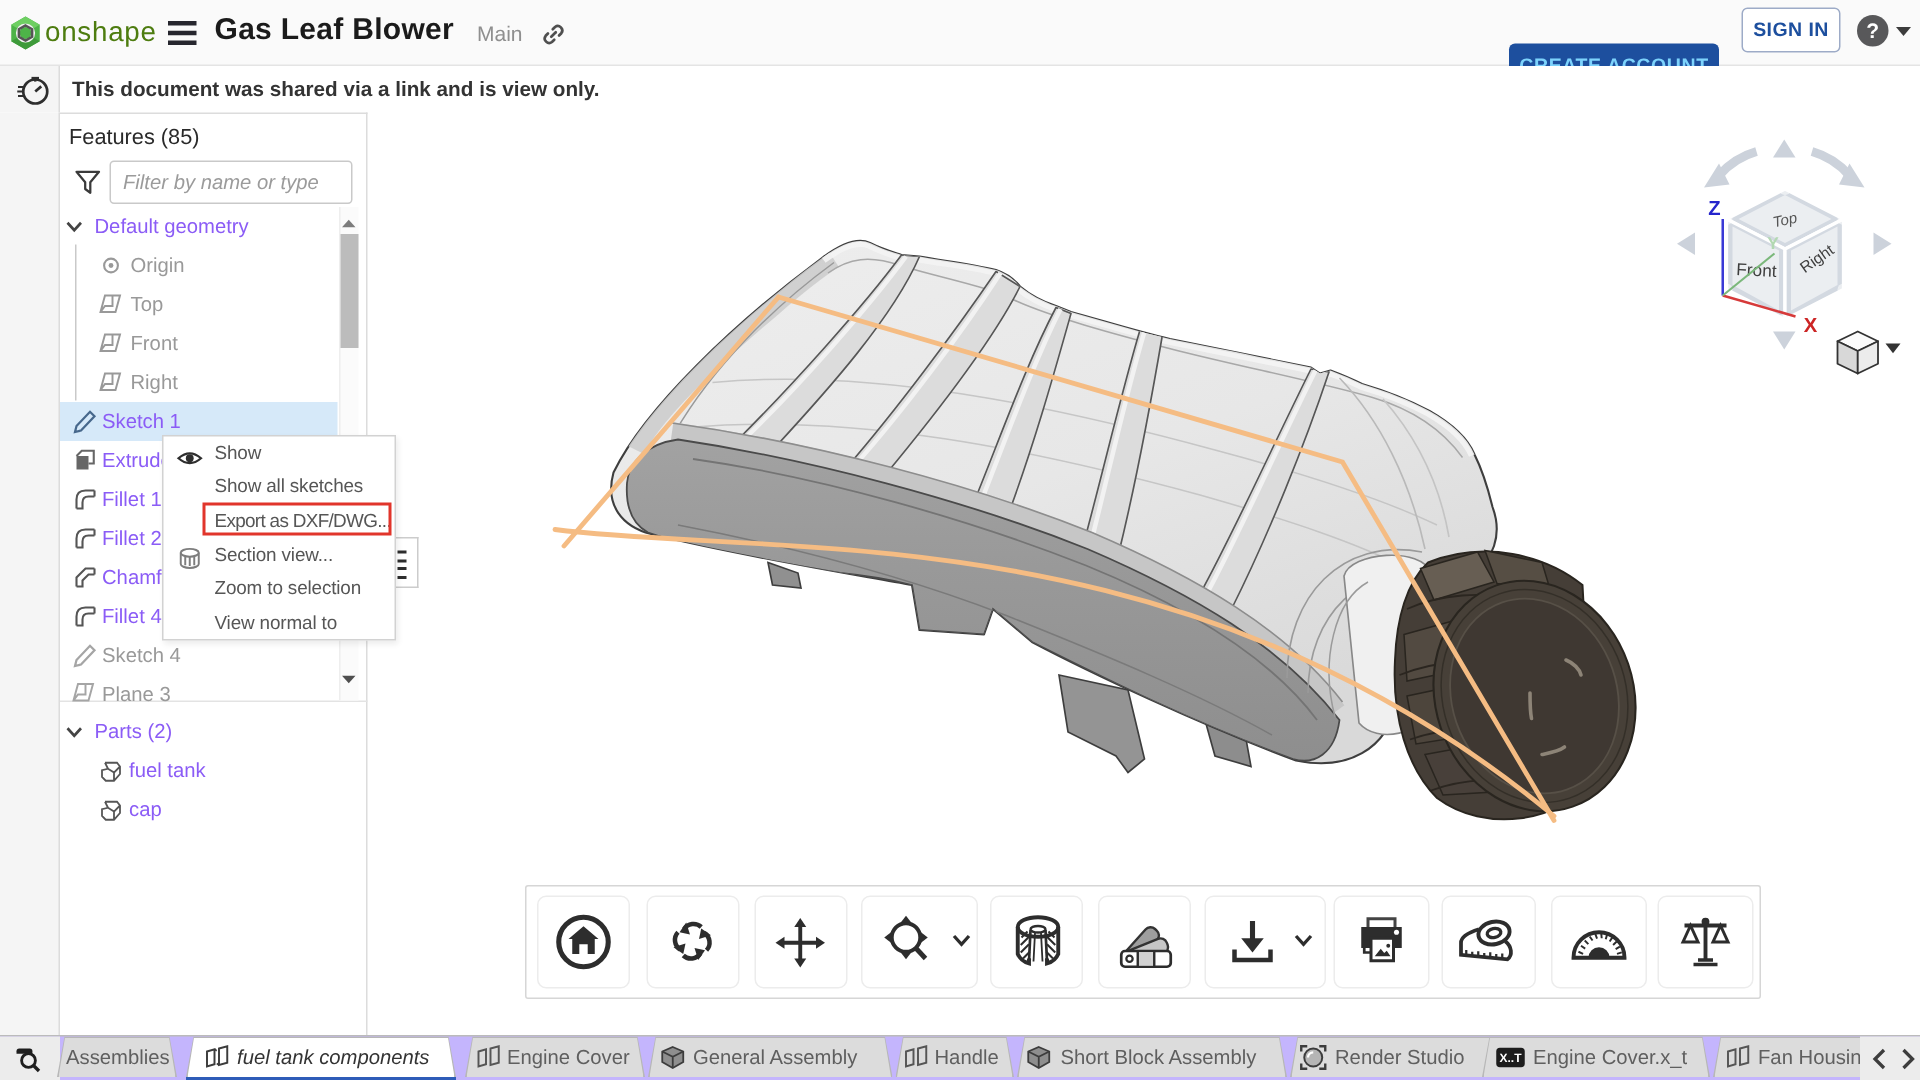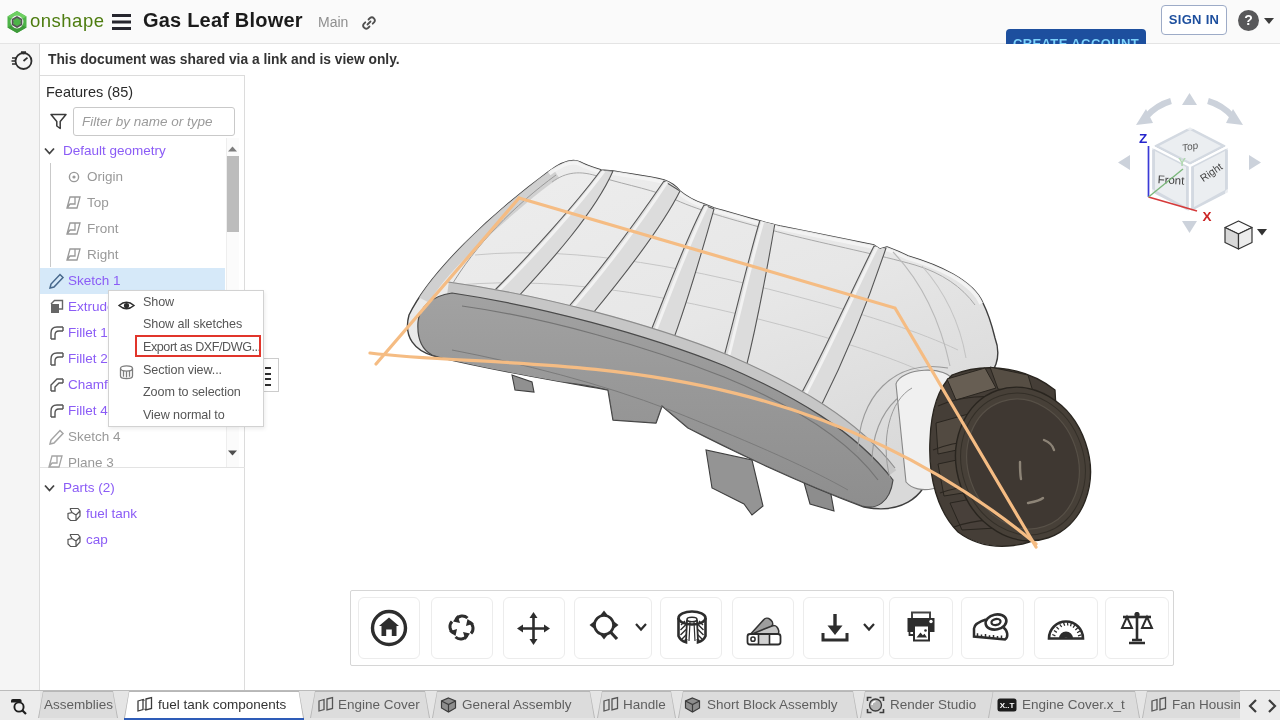--- a/index.html
+++ b/index.html
@@ -42,29 +42,29 @@
 .mi { position:absolute; left:34px; font-size:12.6px; letter-spacing:-0.1px; color:#565656; white-space:nowrap; }
 #redbox { left:135px; top:335px; width:126px; height:22px; border:2px solid #e1352b; z-index:31; }
 #sidebox { left:264px; top:358px; width:15px; height:34px; background:#fff; border:1px solid #ccc; border-left:none; z-index:29; }
 .sline { position:absolute; left:1px; width:6px; height:2px; background:#2e2e2e; }
 
 
 #toolbar { left:350px; top:590px; width:824px; height:76px; background:#fff; border:1px solid #d6d6d6; border-radius:2px; z-index:5; }
 .tbtn { position:absolute; top:597px; height:62px; background:#fff; border:1px solid #ececec; border-radius:6px; z-index:5; }
 
 
-#tabbar { left:0; top:690px; width:1280px; height:30px; background:#e5e5e5; border-top:1px solid #bbb; z-index:10;text-align:center; }
+#tabbar { left:0; top:690px; width:1280px; height:30px; background:#c4b5fd; border-top:1px solid #bbb; z-index:10;text-align:center; }
 #tabicon-cell { left:0; top:0; width:40px; height:30px; background:#ececec; }
 #tabsRight { left:1240px; top:0; width:40px; height:30px; background:#ececec; }
 .tab { position:absolute; top:0; height:27px; }
 .tab .shape { position:absolute; left:0; top:0; width:100%; height:100%; background:#b7b7b7; clip-path:polygon(5px 0, calc(100% - 5px) 0, 100% 100%, 0 100%); }
 .tab .inner { position:absolute; left:1px; top:1px; right:1px; bottom:0; background:#dcdcdc; clip-path:polygon(4.3px 0, calc(100% - 4.3px) 0, 100% 100%, 0 100%); }
 .tab .lbl { position:absolute; top:0; height:27px; line-height:27px; font-size:13.5px; color:#5f5f5f; white-space:nowrap; overflow:hidden; }
 #activetab .inner { background:#fff; }
-#activetab .lbl { color:#333; }
+#activetab .lbl { color:#333;font-style:italic; }
 #activeline { position:absolute; left:124px; top:27px; width:180px; height:3px; background:#2e5cb8; }
 
 svg { position:absolute; overflow:visible; }
 </style>
 </head>
 <body>
 
 <svg id="modelsvg" width="1280" height="720" viewBox="0 0 1280 720" style="left:0;top:0;z-index:1">
 <defs>
   <linearGradient id="topg" x1="0" y1="0" x2="0.6" y2="1">

